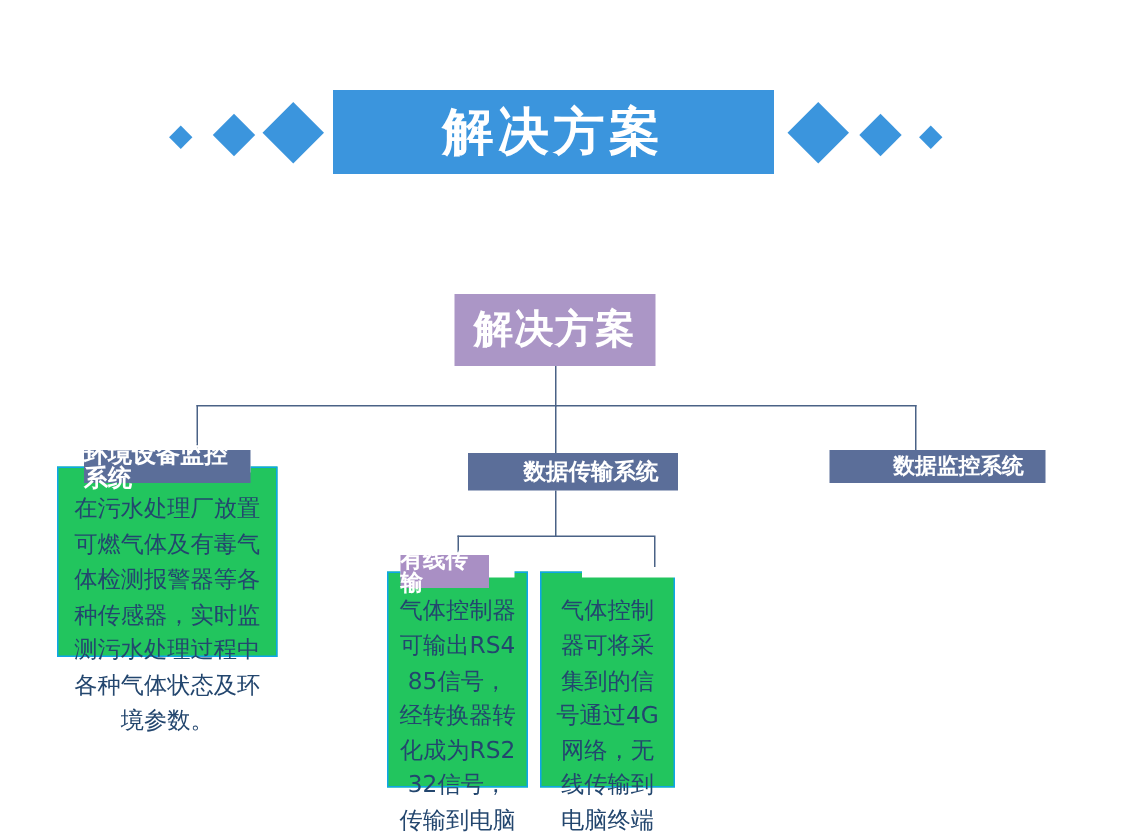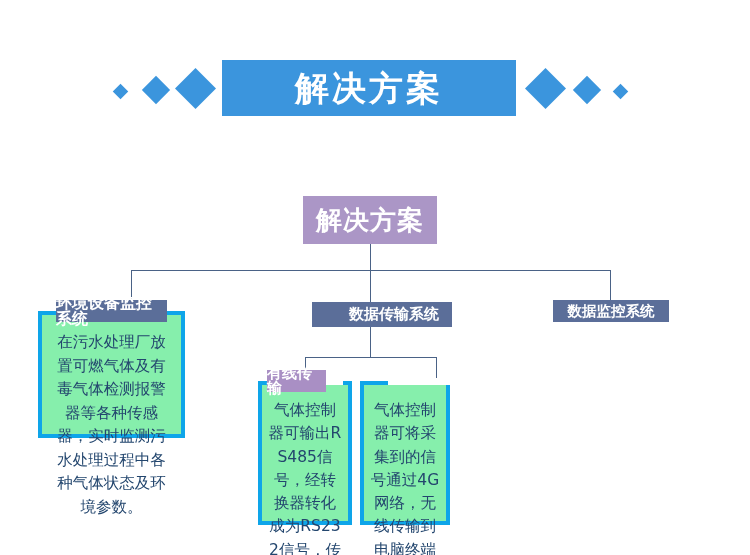--- a/index.html
+++ b/index.html
@@ -30,21 +30,21 @@
     color:#fff;font-size:26px;font-weight:bold;letter-spacing:1px;
     font-family:"DejaVu Sans","Liberation Sans",sans-serif;line-height:1;
   }
 
   
   .line-v{position:absolute;width:1px;background:#4a6286;}
   .line-h{position:absolute;height:1px;background:#4a6286;}
 
   
   .box{
-    position:absolute;border:4px solid #0ea5e9;background:#86efac;box-sizing:border-box;
+    position:absolute;border:1px solid #0ea5e9;background:#22c55e;box-sizing:border-box;
   }
   .box-body{
     color:#23466e;font-size:15.5px;line-height:1.52;text-align:center;
     font-family:"DejaVu Sans","Liberation Sans",sans-serif;
     padding:16px 8px 10px 8px;word-break:break-all;
   }
 
   
   .tab{
     position:absolute;display:flex;align-items:center;justify-content:center;
@@ -118,17 +118,17 @@
   <div class="tab tab-purple" style="left:267px;top:370px;width:59px;height:22px;font-size:15px;">
     <span>有线传输</span>
   </div>
 
   <div class="box" style="left:360px;top:381px;width:90px;height:144px;">
     <div class="sub-body">气体控制器可将采集到的信号通过4G网络，无线传输到电脑终端或SIS系统。</div>
   </div>
   <div class="tab-mask" style="left:388px;top:378px;width:76px;height:7px;"></div>
 
   <div class="tab-mask" style="left:553px;top:308px;width:116px;height:7px;"></div>
-  <div class="tab tab-slate" style="left:553px;top:300px;width:116px;height:22px;font-size:14.5px;">
+  <div class="tab tab-slate" style="left:553px;top:300px;width:116px;height:22px;font-size:14.5px;padding-left:28px;">
     <span>数据监控系统</span>
   </div>
 
 </div>
 
 </body></html>

